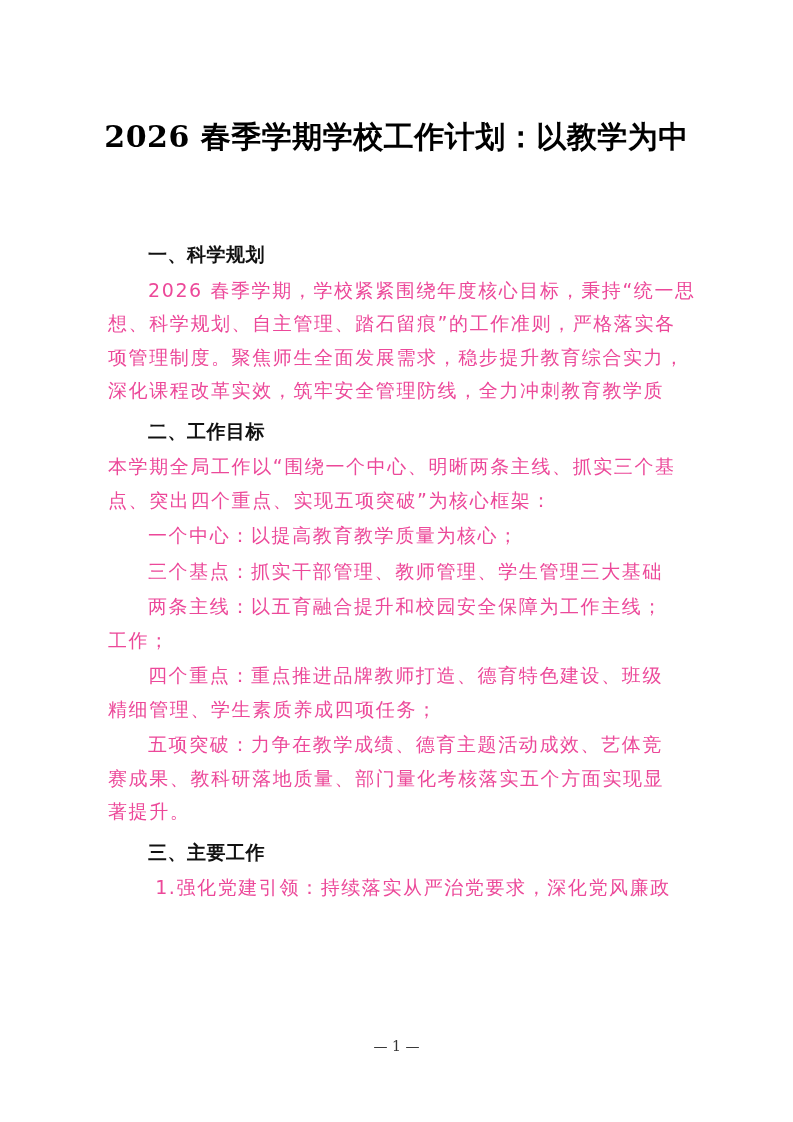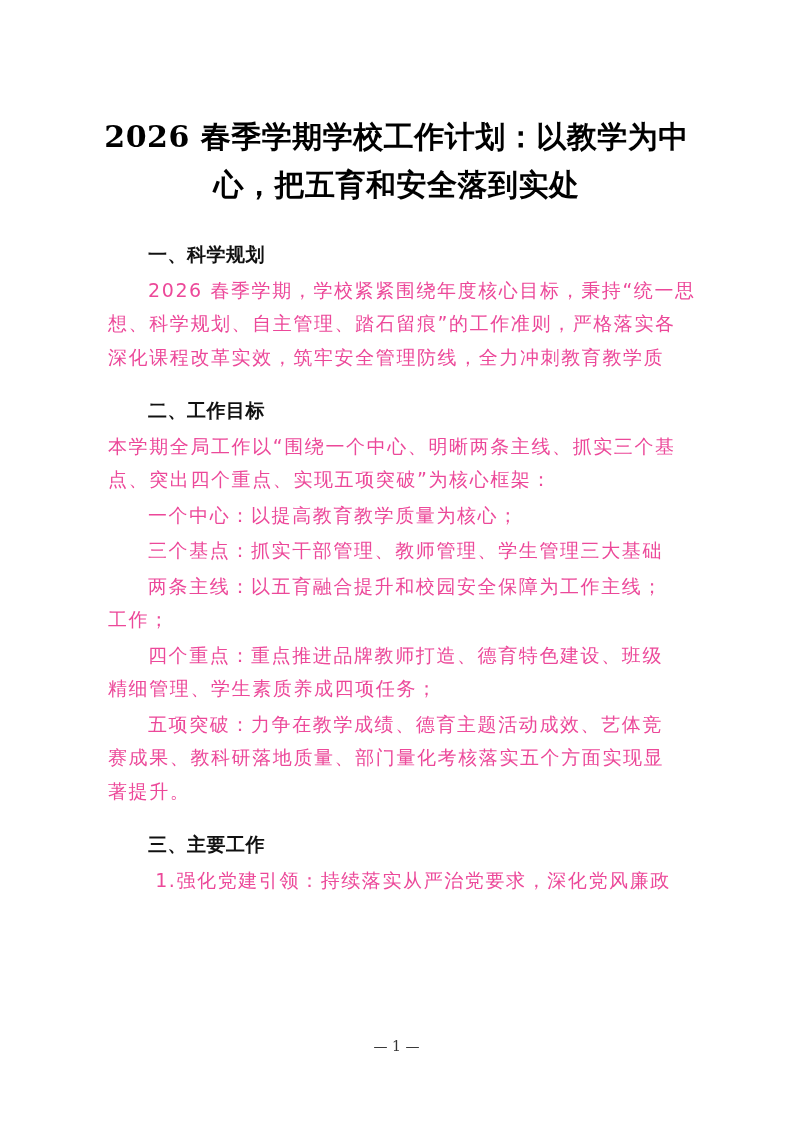--- a/index.html
+++ b/index.html
@@ -13,41 +13,41 @@
     .content { position: absolute; left: 108px; top: 238px; width: 580px; }
     .line {
       font-family: "DejaVu Sans", "Liberation Sans", sans-serif;
       font-size: 19px; line-height: 33.5px; letter-spacing: 1.6px; color: #ec4899;
       white-space: nowrap; margin: 0;
     }
     .indent { padding-left: 40px; }
     .h1 { font-weight: bold; font-size: 19px; color: #111; letter-spacing: 0.5px; }
     .h-sub { font-weight: bold; color: #222; letter-spacing: 1.2px; }
     .gap-a { margin-top: 2px; }
-    .gap-h { margin-top: 20px; }
+    .gap-h { margin-top: 7px; }
     .page-number {
       position: absolute; left: 0; width: 793px; top: 1038px; text-align: center;
       font-family: "DejaVu Serif", "Liberation Serif", serif; font-size: 14px; color: #333;
     }
   </style>
 </head>
 <body>
 
 <div class="page">
 
   <div class="title">
     <div>2026 春季学期学校工作计划：以教学为中</div>
-    <div>心，把五育和安全落到实处</div>
   </div>
 
   <div class="content">
 
     <p class="line indent h1">一、科学规划</p>
     <p class="line indent gap-a">2026 春季学期，学校紧紧围绕年度核心目标，秉持“统一思</p>
     <p class="line">想、科学规划、自主管理、踏石留痕”的工作准则，严格落实各</p>
+    <p class="line">项管理制度。聚焦师生全面发展需求，稳步提升教育综合实力，</p>
     <p class="line">深化课程改革实效，筑牢安全管理防线，全力冲刺教育教学质</p>
 
     <p class="line indent h1 gap-h">二、工作目标</p>
     <p class="line gap-a">本学期全局工作以“围绕一个中心、明晰两条主线、抓实三个基</p>
     <p class="line">点、突出四个重点、实现五项突破”为核心框架：</p>
 
     <p class="line indent gap-a">一个中心：以提高教育教学质量为核心；</p>
     <p class="line indent gap-a">三个基点：抓实干部管理、教师管理、学生管理三大基础</p>
     <p class="line indent gap-a">两条主线：以五育融合提升和校园安全保障为工作主线；</p>
     <p class="line">工作；</p>

